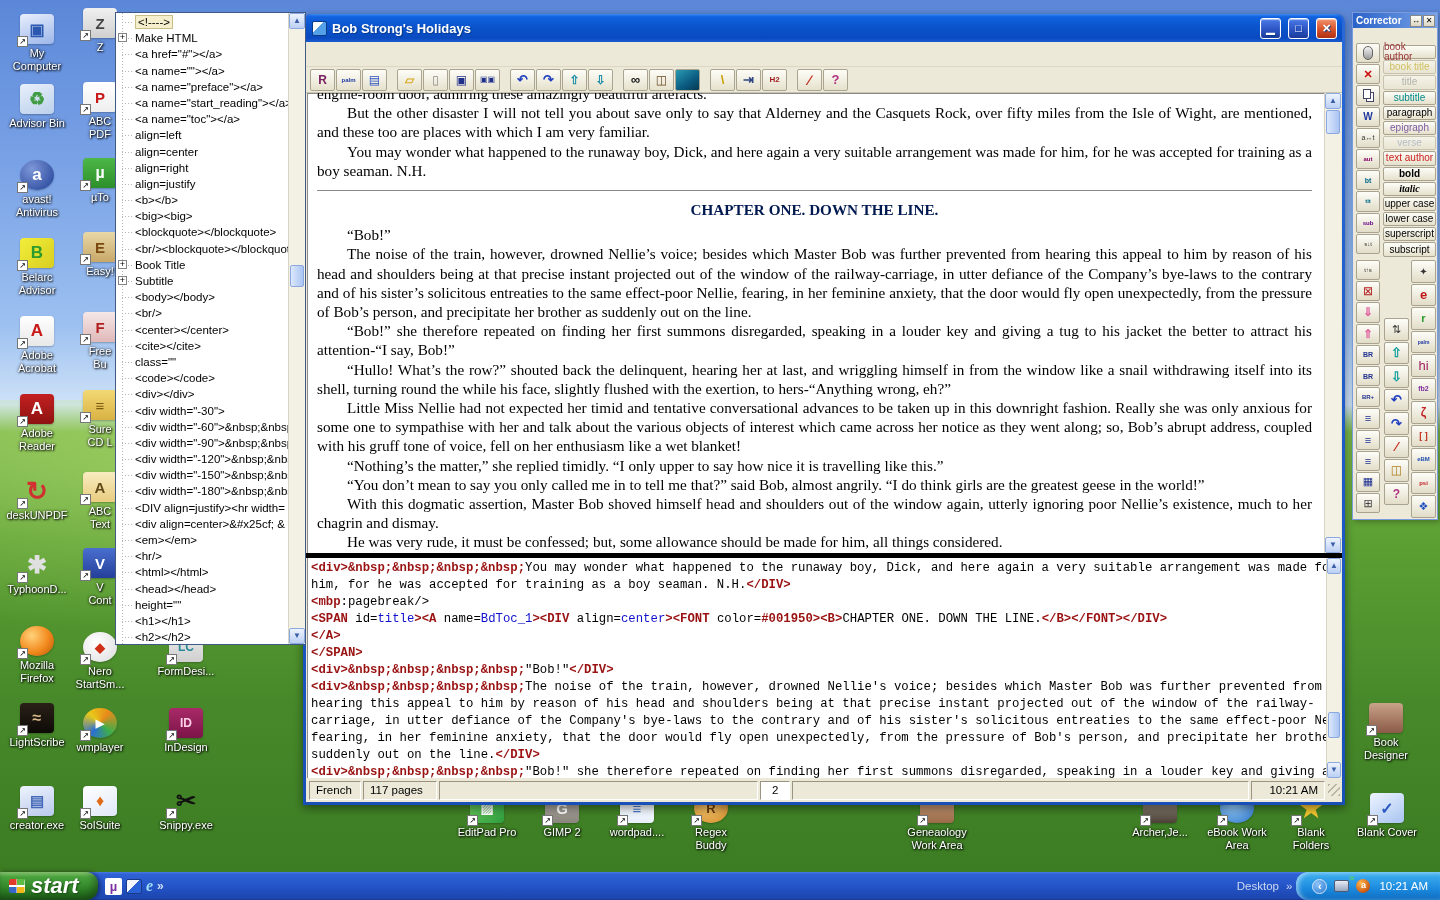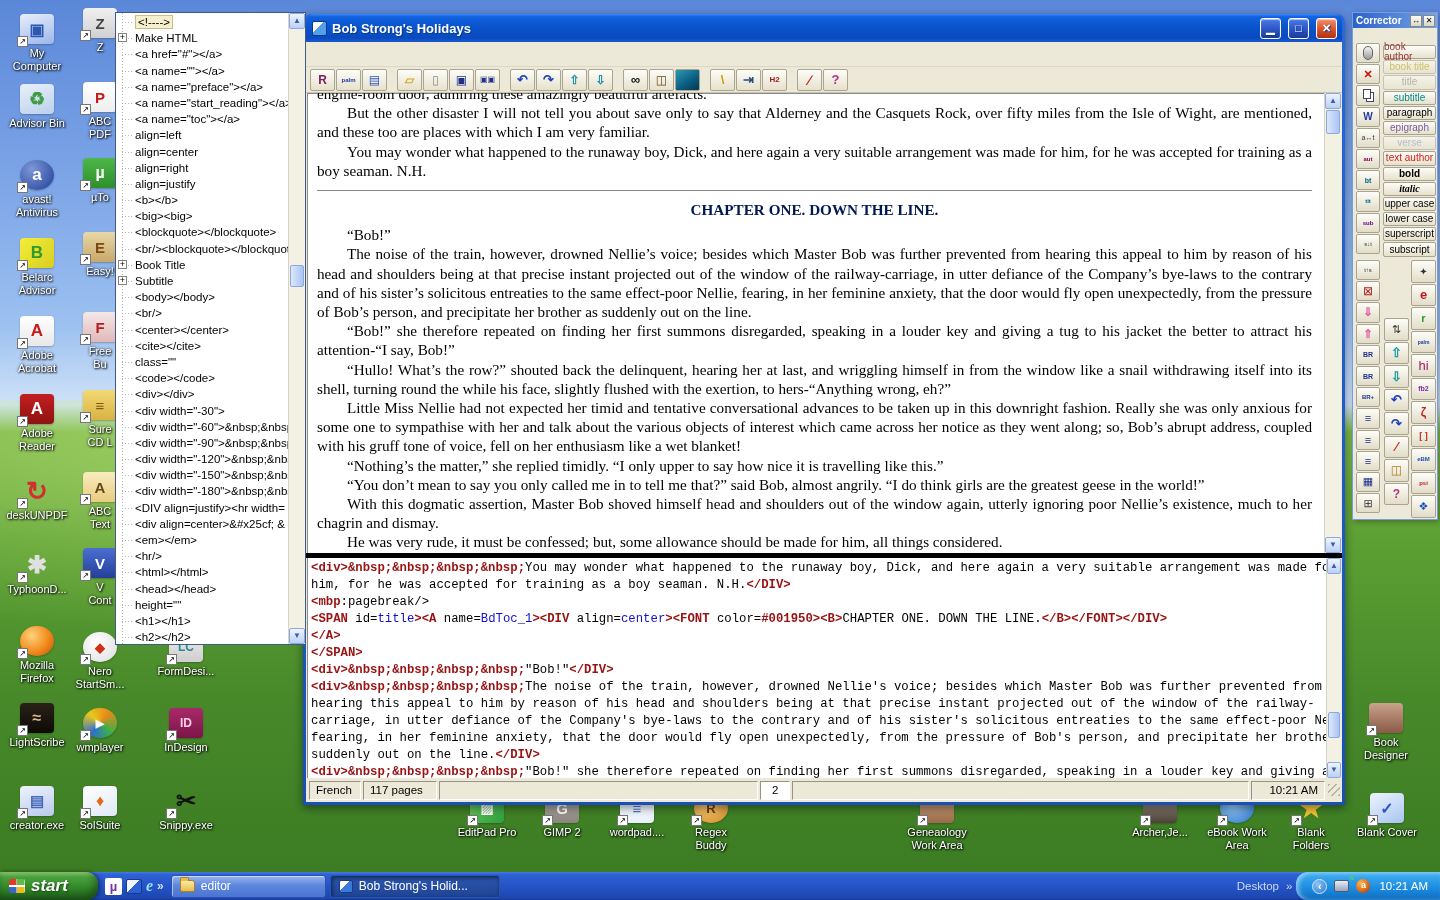--- a/index.html
+++ b/index.html
@@ -87,21 +87,21 @@
   .cor-ico.big{width:25px;height:22.5px;margin-bottom:1px;}
   .cor-style{width:53px;height:14.2px;margin-bottom:1px;background:linear-gradient(#fdfdf8,#e6e1cc);border:1px solid #a9a390;border-radius:2px;
     display:flex;align-items:center;justify-content:center;font-size:10px;line-height:10px;}
   .g-mouse{width:10px;height:14px;border-radius:5px;background:linear-gradient(#f4f4f4,#9a9a9a);border:1px solid #666;}
   .g-copy{width:8px;height:10px;background:#fff;border:1px solid #446;box-shadow:3px 3px 0 -1px #fff,3px 3px 0 0 #446;margin:-3px 0 0 -3px;}
 
   
   #taskbar{position:absolute;left:0;bottom:0;width:1440px;height:28px;z-index:20;display:flex;align-items:center;
     background:linear-gradient(#4b79e0 0%,#2f62d6 8%,#2454c8 50%,#1c46ae 95%,#15368c 100%);}
   #start-btn{width:98px;height:28px;flex:0 0 auto;border-radius:0 12px 12px 0;display:flex;align-items:center;gap:6px;padding-left:9px;
-    color:#fff;font-style:italic;font-weight:bold;font-size:17px;text-shadow:1px 1px 2px #1a4a12;
+    color:#fff;font-style:italic;font-weight:bold;font-size:22px;text-shadow:1px 1px 2px #1a4a12;
     background:linear-gradient(#8cc873 0%,#48a23c 18%,#2e8126 65%,#236d1d 100%);
     box-shadow:inset -3px -4px 8px rgba(0,0,0,.35),2px 0 4px rgba(0,0,0,.45);}
   .xp-flag{width:16px;height:14px;flex:0 0 auto;background-color:#fff;border-radius:2px;
     background-image:linear-gradient(#e23a2a,#e23a2a),linear-gradient(#5dbb46,#5dbb46),linear-gradient(#3a66c8,#3a66c8),linear-gradient(#f2b818,#f2b818);
     background-size:47% 44%;background-position:0 0,100% 0,0 100%,100% 100%;background-repeat:no-repeat;}
   #ql{display:flex;align-items:center;gap:4px;padding:0 7px;flex:0 0 auto;}
   .ql-ico{display:inline-flex;align-items:center;justify-content:center;}
   .ql-utorrent{width:17px;height:17px;background:#fff;border-radius:2px;color:#7a30a0;font-weight:bold;font-size:13px;}
   .ql-book-designer{width:16px;height:15px;border-radius:2px;border:1px solid #1a3a88;background:linear-gradient(135deg,#f4f7ff 45%,#2a62d8 45%);}
   .ql-internet-explorer{color:#9fdcf8;font-family:"Liberation Serif",serif;font-style:italic;font-weight:bold;font-size:16px;}
@@ -736,30 +736,20 @@
   <div id="start-btn">
     <span class="xp-flag"></span>
     <span>start</span>
   </div>
   <div id="ql">
       <span class="ql-ico ql-utorrent">µ</span>
       <span class="ql-ico ql-book-designer"></span>
       <span class="ql-ico ql-internet-explorer">e</span>
       <span class="ql-ico ql-overflow-chevron">»</span>
     </div>
-  <div id="tasks">
-      <div class="task">
-        <span class="t-folder"></span>
-        <span class="t-label">editor</span>
-      </div>
-      <div class="task active">
-        <span class="t-book"></span>
-        <span class="t-label">Bob Strong's Holid...</span>
-      </div>
-    </div>
   <div id="desktop-band">
     <span>Desktop</span>
     <span>»</span>
   </div>
   <div id="tray">
     <span id="tray-icons" style="display:flex;align-items:center;gap:7px;">
         <span class="ti ti-hide-icons-chevron">‹</span>
         <span class="ti ti-network-status"></span>
         <span class="ti ti-avast-tray"></span>
       </span>

